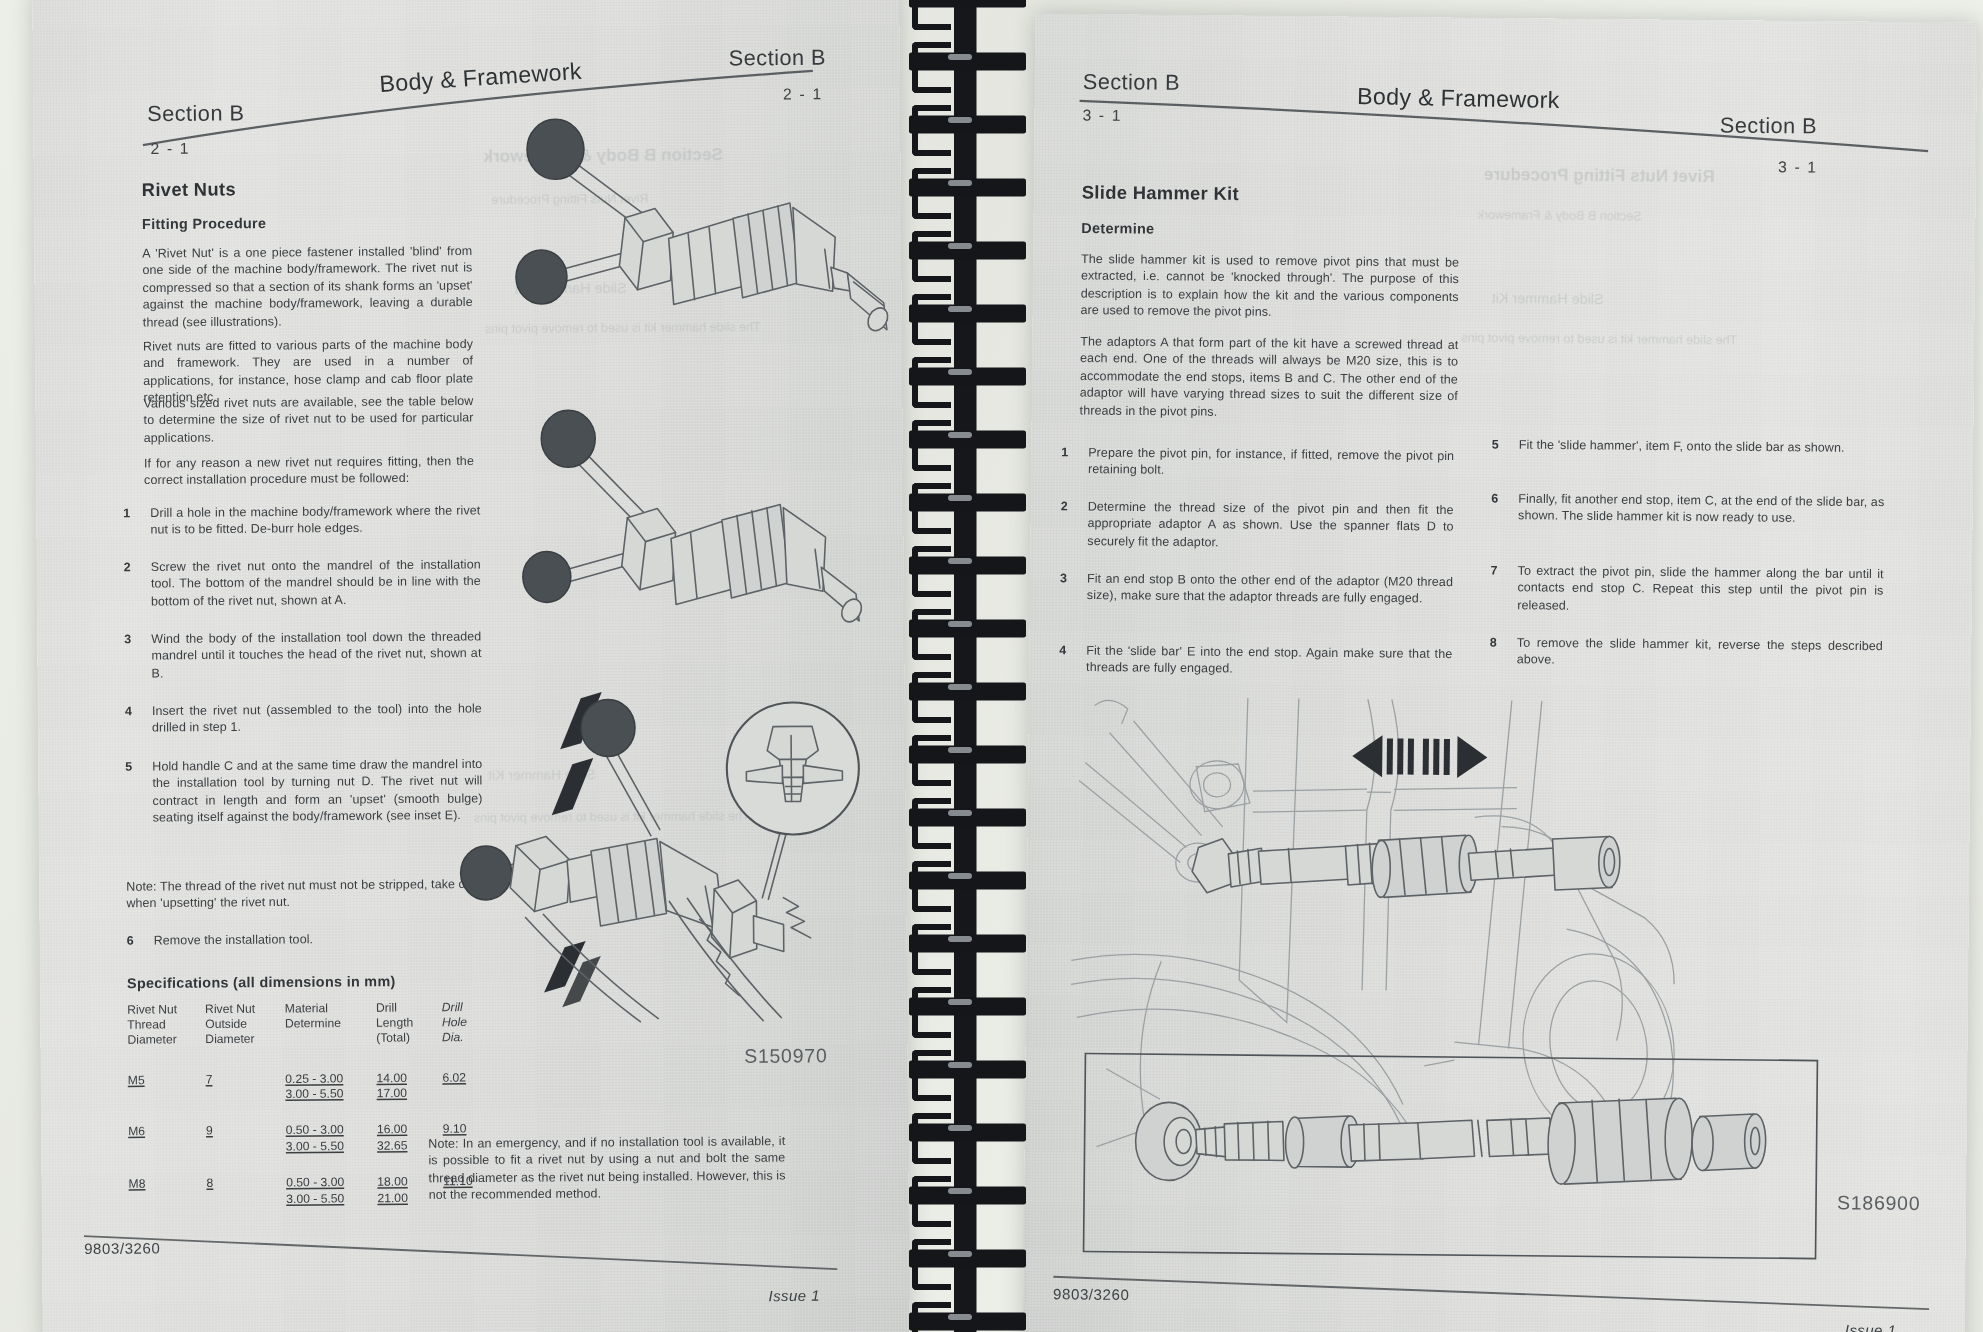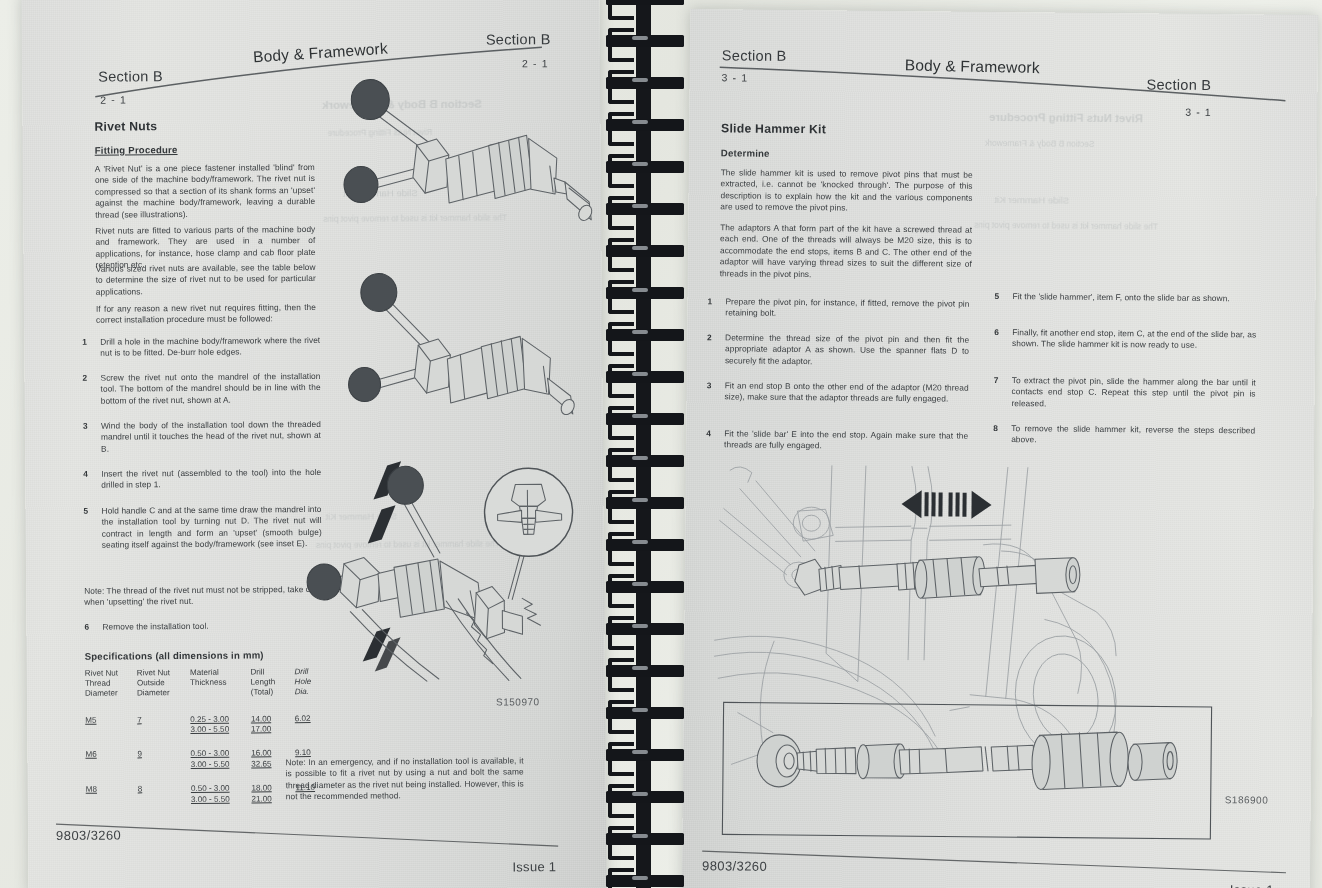--- a/index.html
+++ b/index.html
@@ -66,23 +66,23 @@
   .sec-left{position:absolute;font-size:14.5px;color:#363a3d;letter-spacing:.3px;}
   .sec-right{position:absolute;font-size:14.5px;color:#363a3d;letter-spacing:.3px;}
   .pg-num{position:absolute;font-size:10.5px;color:#3d4144;letter-spacing:1.1px;}
   .head-title{position:absolute;font-size:15.5px;color:#2e3234;letter-spacing:.2px;}
 
   
   .h1{font-size:12.2px;font-weight:bold;color:#2f3336;letter-spacing:.25px;}
   .h2{font-size:9.6px;font-weight:bold;color:#33373a;letter-spacing:.2px;}
   .p{font-size:8.35px;line-height:11.4px;color:#3a3e41;text-align:justify;letter-spacing:.05px;}
   .num{font-size:8.3px;font-weight:bold;color:#33373a;}
-  .footer-code{position:absolute;font-size:13px;color:#3f4346;letter-spacing:.4px;}
-  .issue{position:absolute;font-size:13px;color:#3d4144;letter-spacing:.3px;}
-  .figref{position:absolute;font-size:10px;color:#5a5e61;letter-spacing:.5px;padding-left:39px;}
+  .footer-code{position:absolute;font-size:10px;color:#3f4346;letter-spacing:.4px;}
+  .issue{position:absolute;font-size:10px;color:#3d4144;letter-spacing:.3px;font-style:italic;}
+  .figref{position:absolute;font-size:13px;color:#5a5e61;letter-spacing:.5px;padding-left:39px;}
 
   .step{position:absolute;display:flex;gap:9px;}
   .step .num{flex:0 0 9px;}
   .step .p{flex:1;}
 
   
   table.spec{border-collapse:collapse;font-size:8.1px;color:#3a3e41;}
   table.spec th{
     font-weight:normal;text-align:left;vertical-align:top;
     padding:0 9px 9px 0;line-height:10.2px;color:#3a3e41;
@@ -136,21 +136,21 @@
       <path d="M 73 103 Q 250 74 520 57" fill="none" stroke="#4d5154" stroke-width="1.5" opacity=".9"></path>
     </svg>
     <div class="sec-left" style="left:76px;top:75px;">Section B</div>
     <div class="pg-num" style="left:78px;top:100px;">2 - 1</div>
     <div class="head-title" style="left:231px;top:52px;transform:rotate(-3.3deg);">Body &amp; Framework</div>
     <div class="sec-right" style="left:464px;top:41px;">Section B</div>
     <div class="pg-num" style="left:500px;top:67px;">2 - 1</div>
   </div>
 
   <div class="h1" style="position:absolute;left:72px;top:126px;">Rivet Nuts</div>
-  <div class="h2" style="position:absolute;left:72px;top:151px;text-decoration:underline;">Fitting Procedure</div>
+  <div class="h2" style="position:absolute;left:72px;top:151px;">Fitting Procedure</div>
 
   <div class="p" style="position:absolute;left:72px;top:170px;width:220px;">A 'Rivet Nut' is a one piece fastener installed 'blind' from one side of the machine body/framework. The rivet nut is compressed so that a section of its shank forms an 'upset' against the machine body/framework, leaving a durable thread (see illustrations).</div>
   <div class="p" style="position:absolute;left:72px;top:232px;width:220px;">Rivet nuts are fitted to various parts of the machine body and framework. They are used in a number of applications, for instance, hose clamp and cab floor plate retention etc.</div>
   <div class="p" style="position:absolute;left:72px;top:270px;width:220px;">Various sized rivet nuts are available, see the table below to determine the size of rivet nut to be used for particular applications.</div>
   <div class="p" style="position:absolute;left:72px;top:310px;width:220px;">If for any reason a new rivet nut requires fitting, then the correct installation procedure must be followed:</div>
 
   <div class="step" style="left:58px;top:343px;width:238px;">
     <span class="num">1</span>
     <span class="p">Drill a hole in the machine body/framework where the rivet nut is to be fitted. De-burr hole edges.</span>
   </div>
@@ -183,21 +183,21 @@
   <table class="spec" style="position:absolute;left:58px;top:675px;width:248px;">
     <thead>
       <tr>
         <th style="width:50px;white-space:pre-line;">Rivet Nut
 Thread
 Diameter</th>
         <th style="width:52px;white-space:pre-line;">Rivet Nut
 Outside
 Diameter</th>
         <th style="width:62px;white-space:pre-line;">Material
-Thickness</th>
+Determine</th>
         <th style="width:42px;white-space:pre-line;">Drill
 Length
 (Total)</th>
         <th style="width:36px;white-space:pre-line;font-style:italic;">Drill
 Hole
 Dia.</th>
       </tr>
     </thead>
     <tbody>
       <tr>

